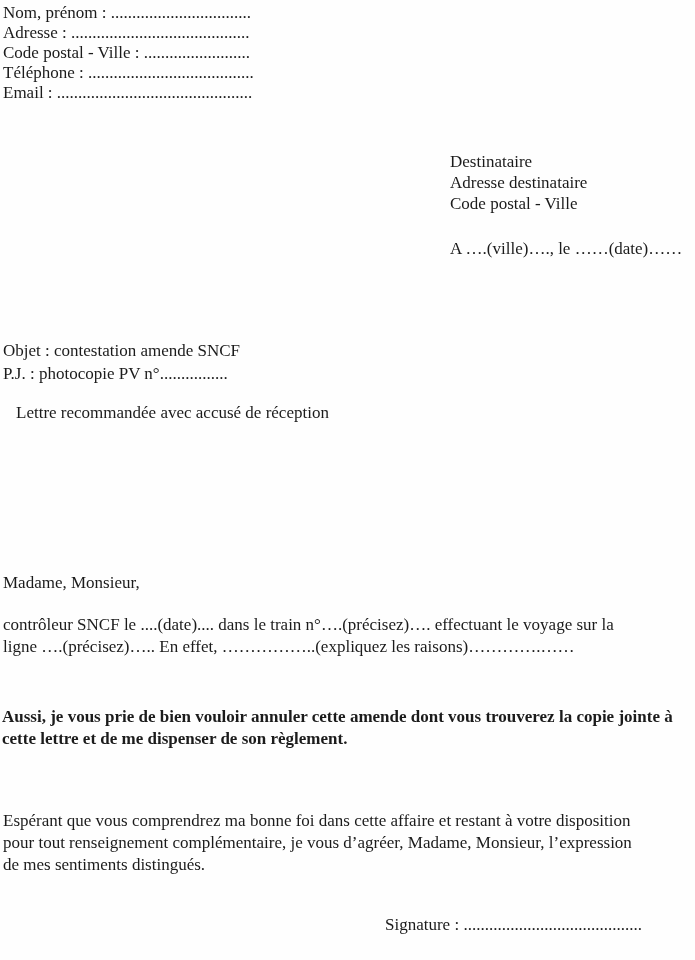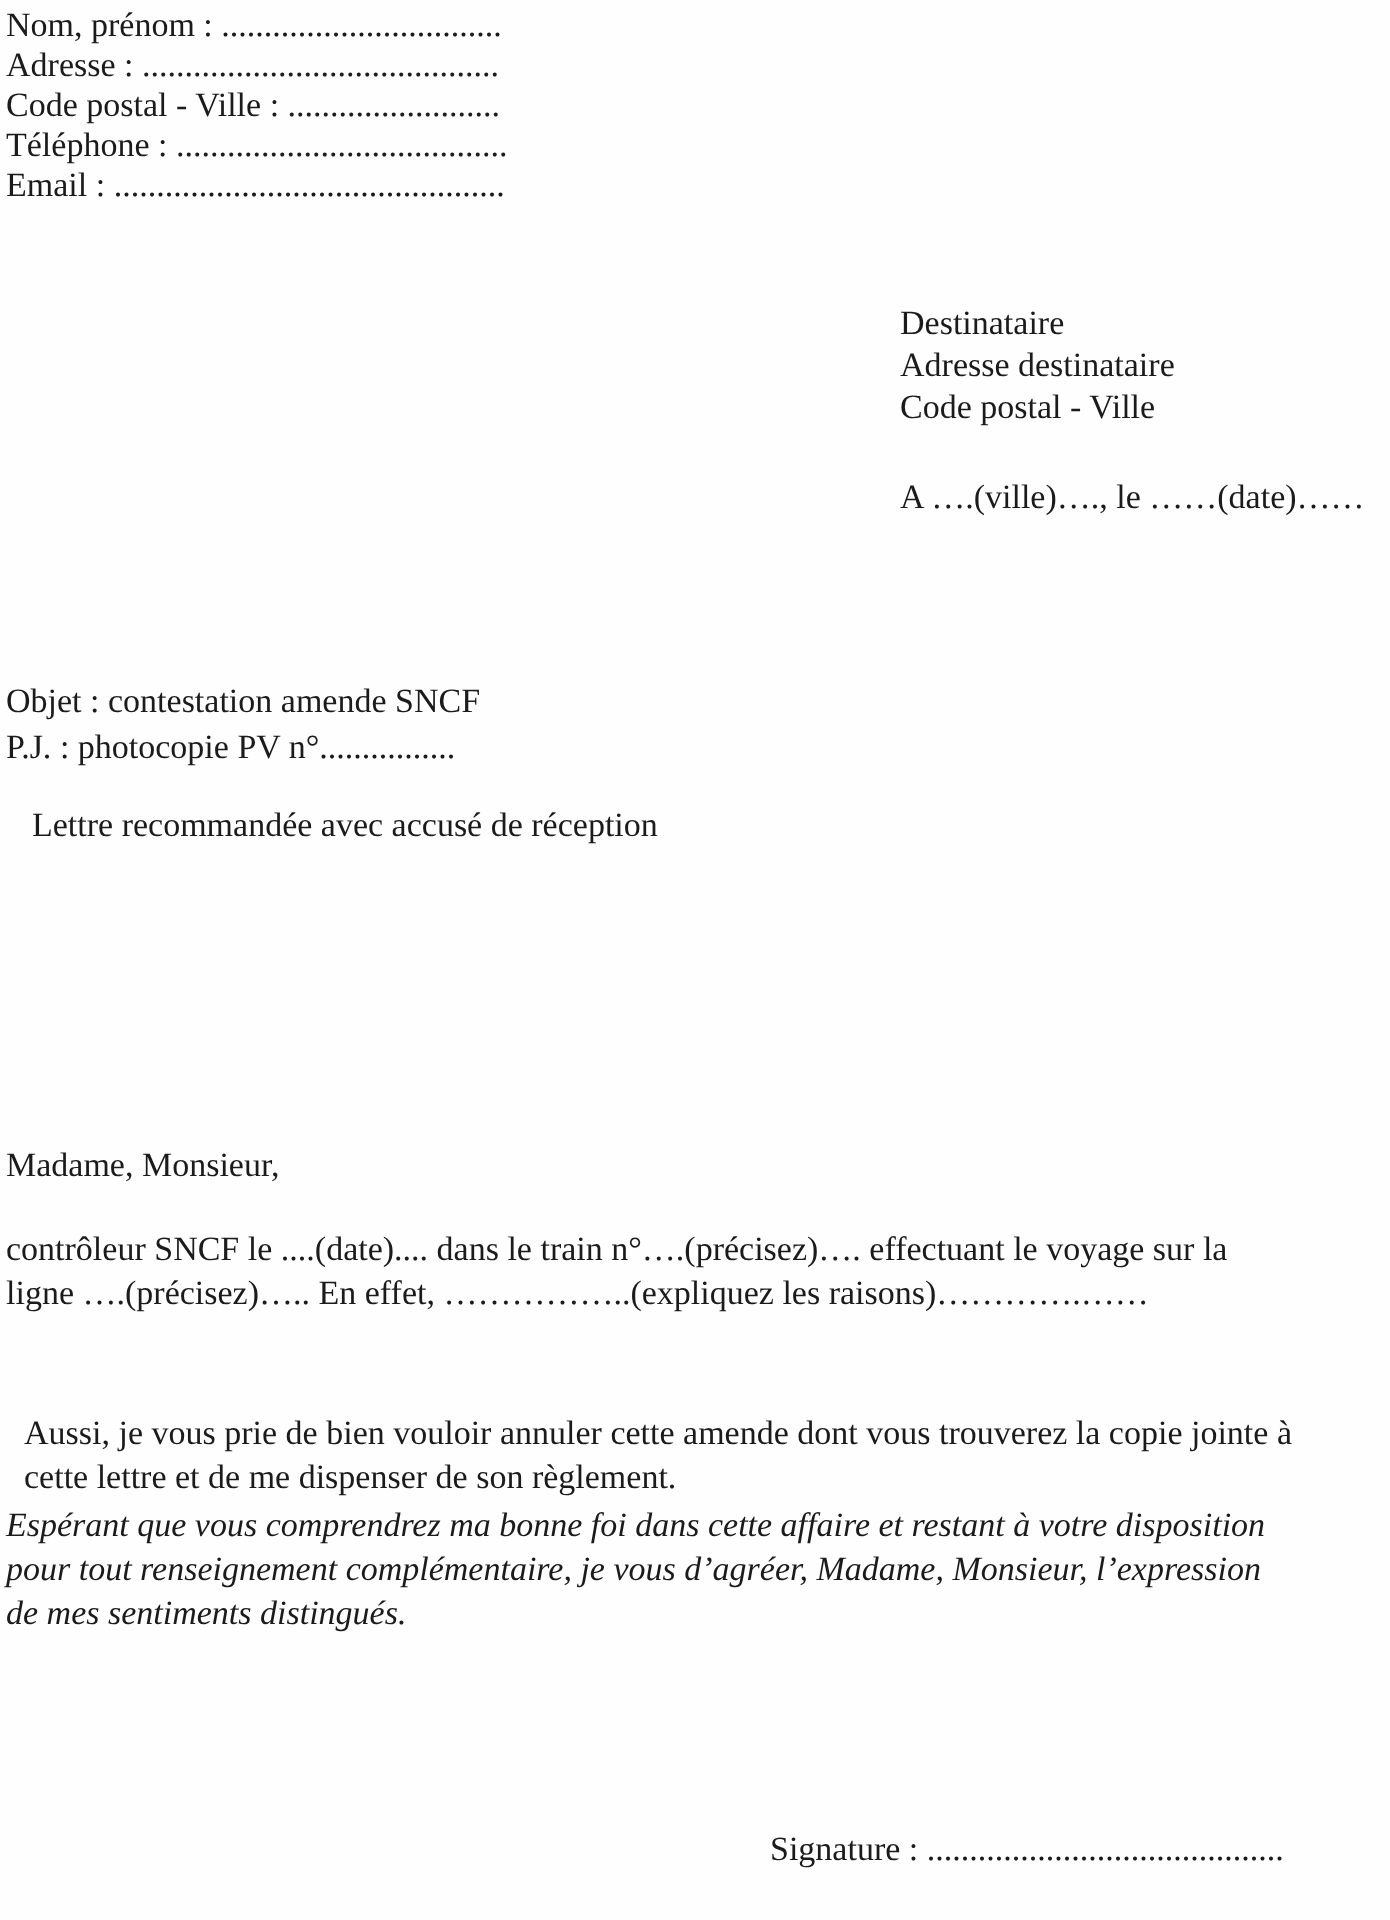--- a/index.html
+++ b/index.html
@@ -21,22 +21,22 @@
   .abs { position: absolute; }
   .block div, .line { white-space: nowrap; }
 
   .sender-block   { left: 3px;  top: 3px;   line-height: 20px; }
   .recipient-block{ left: 450px; top: 151px; line-height: 21px; }
   .date-line      { left: 450px; top: 239px; }
   .subject-block  { left: 3px;  top: 339px; line-height: 23px; }
   .registered-line{ left: 16px;  top: 403px; }
   .salutation     { left: 3px;  top: 573px; }
   .para-1         { left: 3px;  top: 614px; line-height: 22px; }
-  .para-2         { left: 12px;  top: 706px; line-height: 22px; }
-  .para-3         { left: 3px;  top: 752px; line-height: 22px; font-style: italic; }
+  .para-2         { left: 2px;  top: 706px; line-height: 22px; font-weight: bold; }
+  .para-3         { left: 3px;  top: 810px; line-height: 22px; }
   .signature-line { left: 385px; top: 915px; }
 
   .u { }
 </style>
 </head>
 <body>
 
 <div class="page">
 
   <div class="abs sender-block block">

